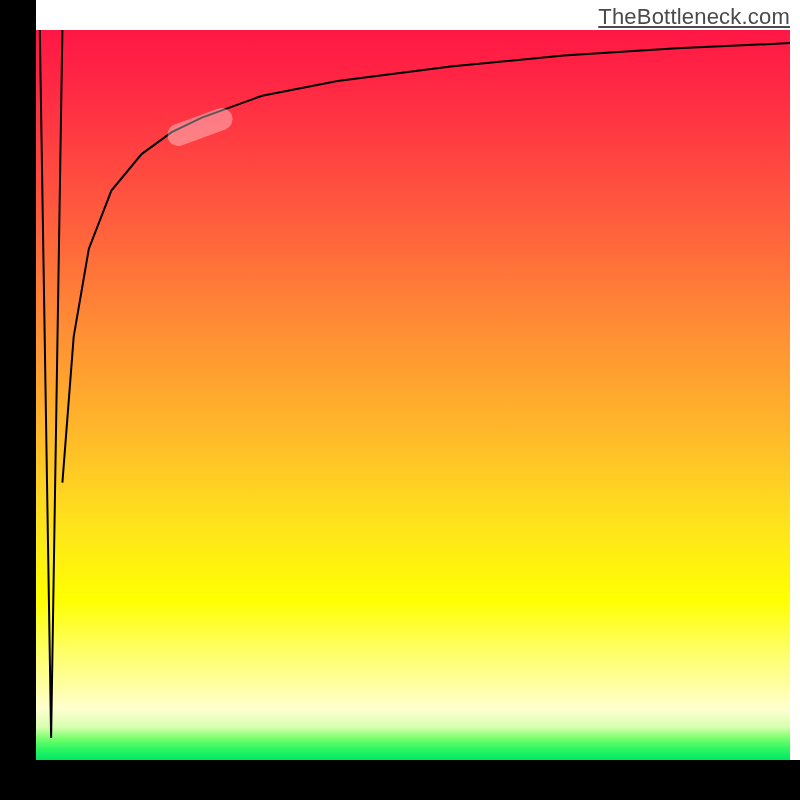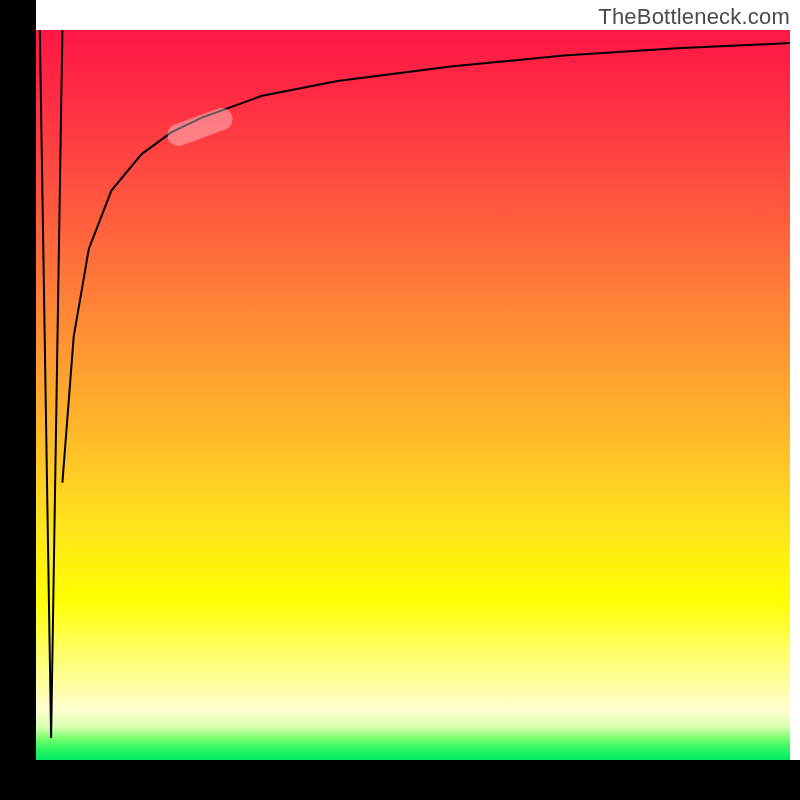--- a/index.html
+++ b/index.html
@@ -13,20 +13,21 @@
   }
   .watermark {
     position: absolute;
     top: 4px;
     right: 10px;
     color: #4a4a4a;
     font-size: 22px;
     font-weight: 400;
     z-index: 10;
     letter-spacing: 0.2px;
+    text-decoration: underline;
   }
   .plot-clip {
     position: absolute;
     left: 36px;
     top: 30px;
     width: 754px;
     height: 730px;
     overflow: hidden;
   }
   .gradient {

